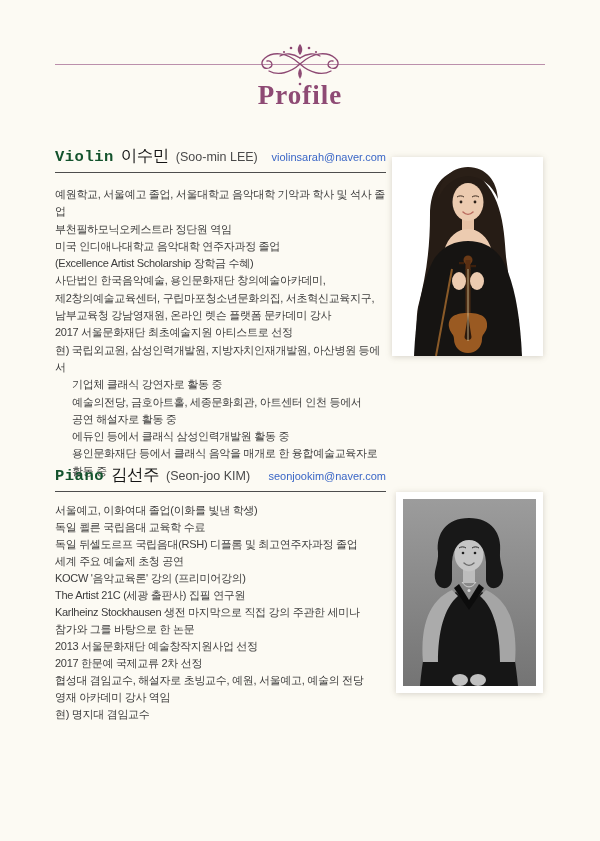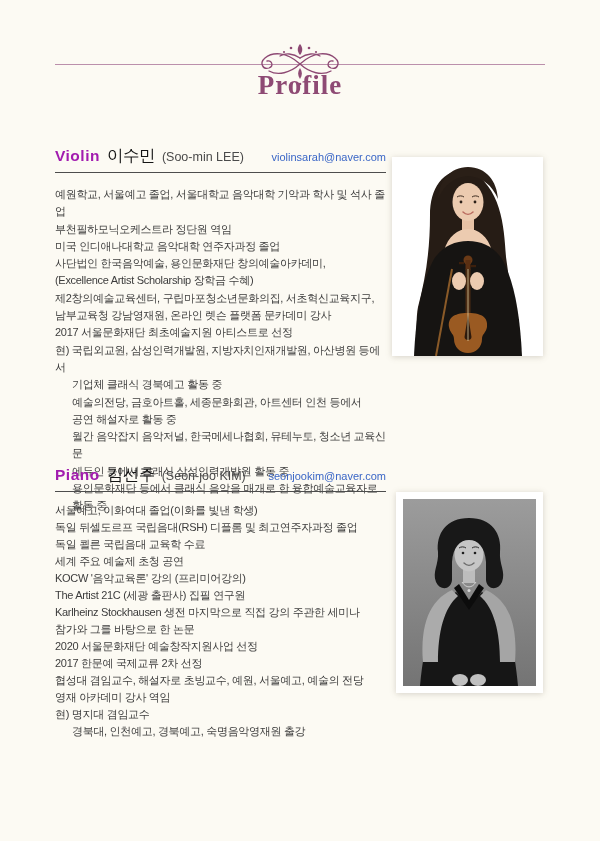--- a/index.html
+++ b/index.html
@@ -3,31 +3,31 @@
 <meta charset="utf-8">
 <title>Profile</title>
 <style>
   html,body{margin:0;padding:0;background:#fcfaf3;}
   .page{position:relative;width:600px;height:841px;margin:0 auto;background:#fcfaf3;
         font-family:"Liberation Sans",sans-serif;overflow:hidden;}
 
   
   .head-rule{position:absolute;left:55px;width:490px;top:64px;border-top:1px solid #bb8fab;}
   .ornament{position:absolute;left:50%;top:41px;transform:translateX(-50%);}
-  .page-title{position:absolute;top:70px;left:0;right:0;text-align:center;
+  .page-title{position:absolute;top:80px;left:0;right:0;text-align:center;
               font-family:"Liberation Serif",serif;font-size:27px;font-weight:600;
               letter-spacing:1px;color:#8e4a74;}
 
   
   .text-col{position:absolute;left:55px;width:331px;}
   .text-col.sec1{top:145px;}
   .text-col.sec2{top:464px;}
   .profile-header{display:flex;align-items:baseline;gap:7px;white-space:nowrap;}
-  .instrument{font-family:Liberation Sans, sans-serif;font-weight:bold;font-size:15.5px;
-              color:#a21caf;letter-spacing:.5px;}
+  .instrument{font-family:Liberation Mono, monospace;font-weight:bold;font-size:15.5px;
+              color:#14532d;letter-spacing:.5px;}
   .m-name{font-size:16.5px;font-weight:normal;color:#141414;letter-spacing:-.5px;}
   .m-name-en{font-size:12.5px;color:#4a4a4a;}
   .email{margin-left:auto;font-size:11px;color:#3a66c6;text-decoration:none;cursor:pointer;}
   .rule{border-bottom:1.2px solid #4d4d4d;margin-top:5px;}
   .bio{list-style:none;margin:13px 0 0;padding:0;font-size:11px;line-height:17.3px;
        color:#3c3c3c;letter-spacing:-.3px;}
   .sec2 .bio{margin-top:10px;line-height:17px;}
   .bio li.indent{padding-left:17px;}
 
   
@@ -71,30 +71,29 @@
       <span class="instrument">Violin</span>
       <span class="m-name">이수민</span>
       <span class="m-name-en">(Soo-min LEE)</span>
       <a class="email">violinsarah@naver.com</a>
     </div>
     <div class="rule"></div>
     <ul class="bio">
         <li>예원학교, 서울예고 졸업, 서울대학교 음악대학 기악과 학사 및 석사 졸업</li>
         <li>부천필하모닉오케스트라 정단원 역임</li>
         <li>미국 인디애나대학교 음악대학 연주자과정 졸업</li>
+        <li>(Excellence Artist Scholarship 장학금 수혜)</li>
         <li>사단법인 한국음악예술, 용인문화재단 창의예술아카데미,</li>
-        <li>(Excellence Artist Scholarship 장학금 수혜)</li>
         <li>제2창의예술교육센터, 구립마포청소년문화의집, 서초혁신교육지구,</li>
         <li>남부교육청 강남영재원, 온라인 렛슨 플랫폼 문카데미 강사</li>
         <li>2017 서울문화재단 최초예술지원 아티스트로 선정</li>
         <li>현) 국립외교원, 삼성인력개발원, 지방자치인재개발원, 아산병원 등에서</li>
-        <li class="indent">기업체 클래식 경북예고 활동 중</li>
+        <li class="indent">기업체 클래식 강연자로 활동 중</li>
         <li class="indent">예술의전당, 금호아트홀, 세종문화회관, 아트센터 인천 등에서</li>
         <li class="indent">공연 해설자로 활동 중</li>
-        <li class="indent">월간 음악잡지 음악저널, 한국메세나협회, 뮤테누토, 청소년 교육신문</li>
         <li class="indent">에듀인 등에서 클래식 삼성인력개발원 활동 중</li>
         <li class="indent">용인문화재단 등에서 클래식 음악을 매개로 한 융합예술교육자로 활동 중</li>
       </ul>
   </div>
 
   <div class="photo1">
     <svg width="151" height="199" viewBox="0 0 151 199">
       <rect width="151" height="199" fill="#ffffff"></rect>
       <path d="M76,12 C50,12 38,32 38,58 C38,92 34,120 26,150 C24,160 24,178 26,199 L58,199 C54,150 54,120 55,95 L97,95 C98,118 100,140 96,160 L90,199 L120,199 C124,160 118,130 114,100 C112,70 110,30 76,12 Z" fill="#261c15"></path>
       <path d="M70,60 L70,74 C72,77 80,77 82,74 L82,60 Z" fill="#e7c2a6"></path>
@@ -123,33 +122,32 @@
   <div class="text-col sec2">
     <div class="profile-header">
       <span class="instrument">Piano</span>
       <span class="m-name">김선주</span>
       <span class="m-name-en">(Seon-joo KIM)</span>
       <a class="email">seonjookim@naver.com</a>
     </div>
     <div class="rule"></div>
     <ul class="bio">
         <li>서울예고, 이화여대 졸업(이화를 빛낸 학생)</li>
+        <li>독일 쾰른 국립음대 교육학 수료</li>
         <li>독일 뒤셀도르프 국립음대(RSH) 디플롬 및 최고연주자과정 졸업</li>
-        <li>독일 쾰른 국립음대 교육학 수료</li>
         <li>세계 주요 예술제 초청 공연</li>
         <li>KOCW '음악교육론' 강의 (프리미어강의)</li>
         <li>The Artist 21C (세광 출판사) 집필 연구원</li>
         <li>Karlheinz Stockhausen 생전 마지막으로 직접 강의 주관한 세미나</li>
         <li>참가와 그를 바탕으로 한 논문</li>
-        <li>2020 서울문화재단 예술창작지원사업 선정</li>
+        <li>2013 서울문화재단 예술창작지원사업 선정</li>
         <li>2017 한문예 국제교류 2차 선정</li>
         <li>협성대 겸임교수, 해설자로 초빙교수, 예원, 서울예고, 예술의 전당</li>
         <li>영재 아카데미 강사 역임</li>
         <li>현) 명지대 겸임교수</li>
-        <li class="indent">경북대, 인천예고, 경북예고, 숙명음악영재원 출강</li>
       </ul>
   </div>
 
   <div class="photo2">
     <svg width="147" height="201" viewBox="0 0 147 201">
       <defs>
         <linearGradient id="g2" x1="0" y1="0" x2="0" y2="1">
           <stop offset="0" stop-color="#9c9c9c"></stop>
             <stop offset="1" stop-color="#747474"></stop>
         </linearGradient>

